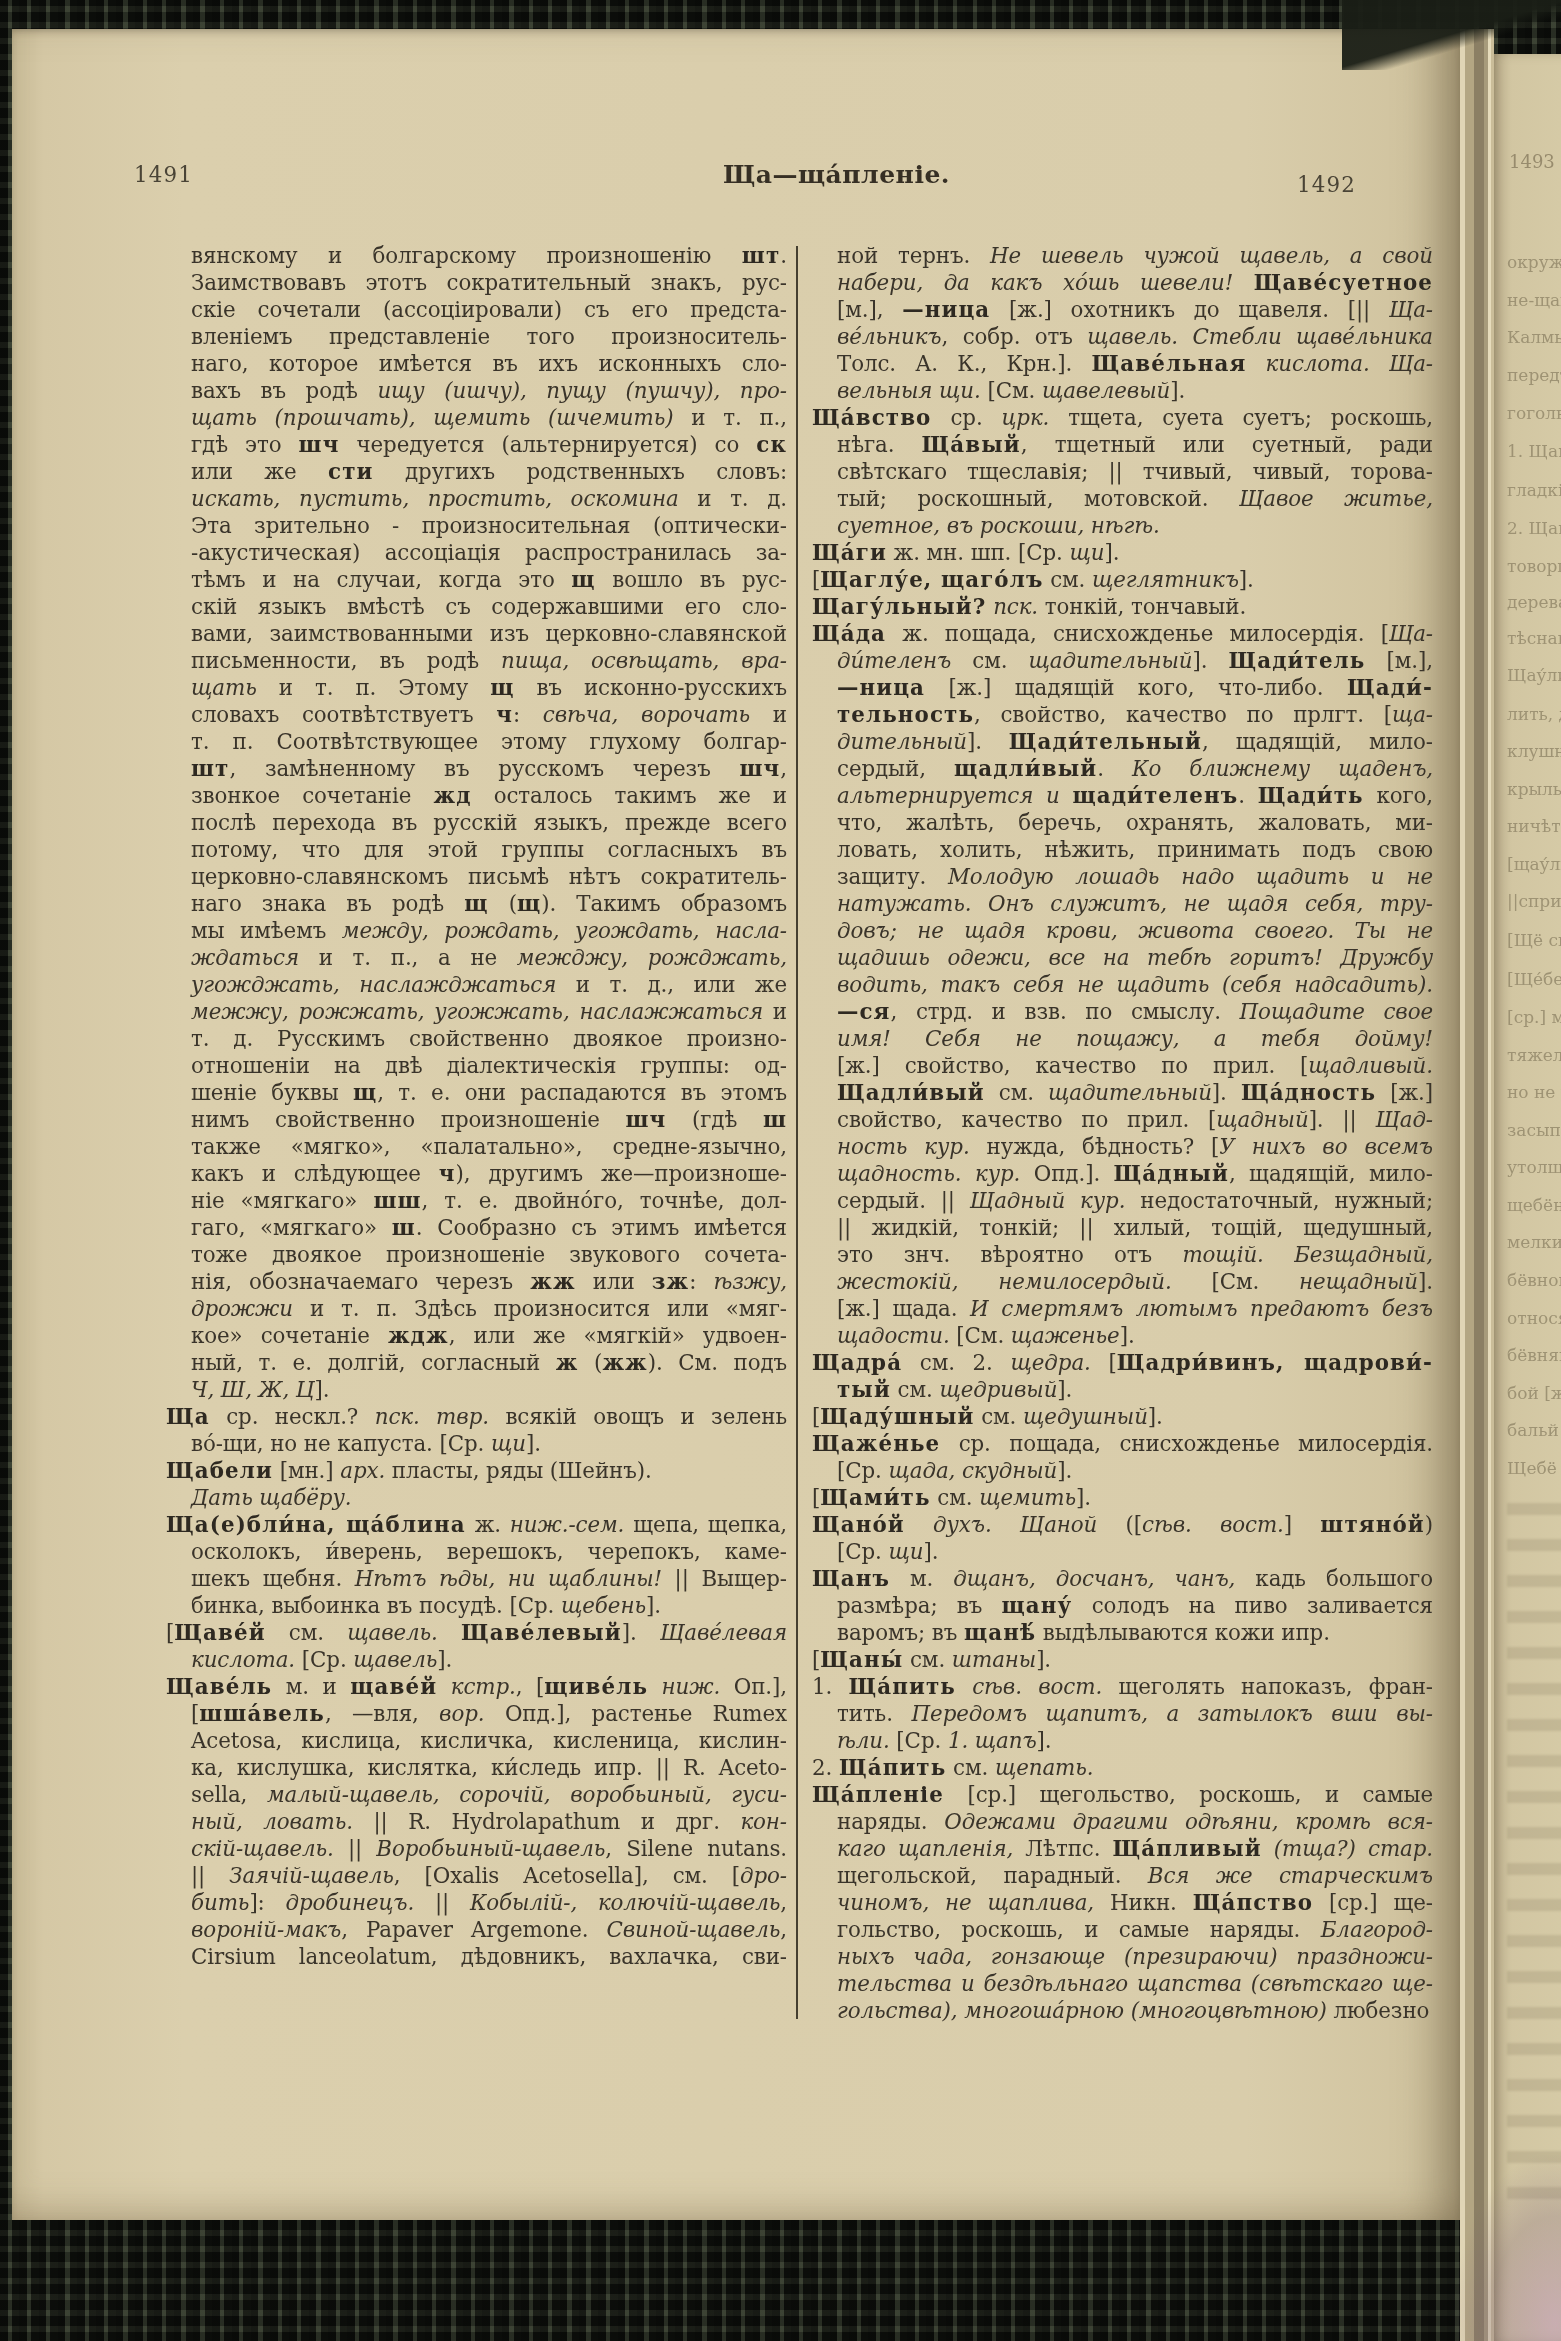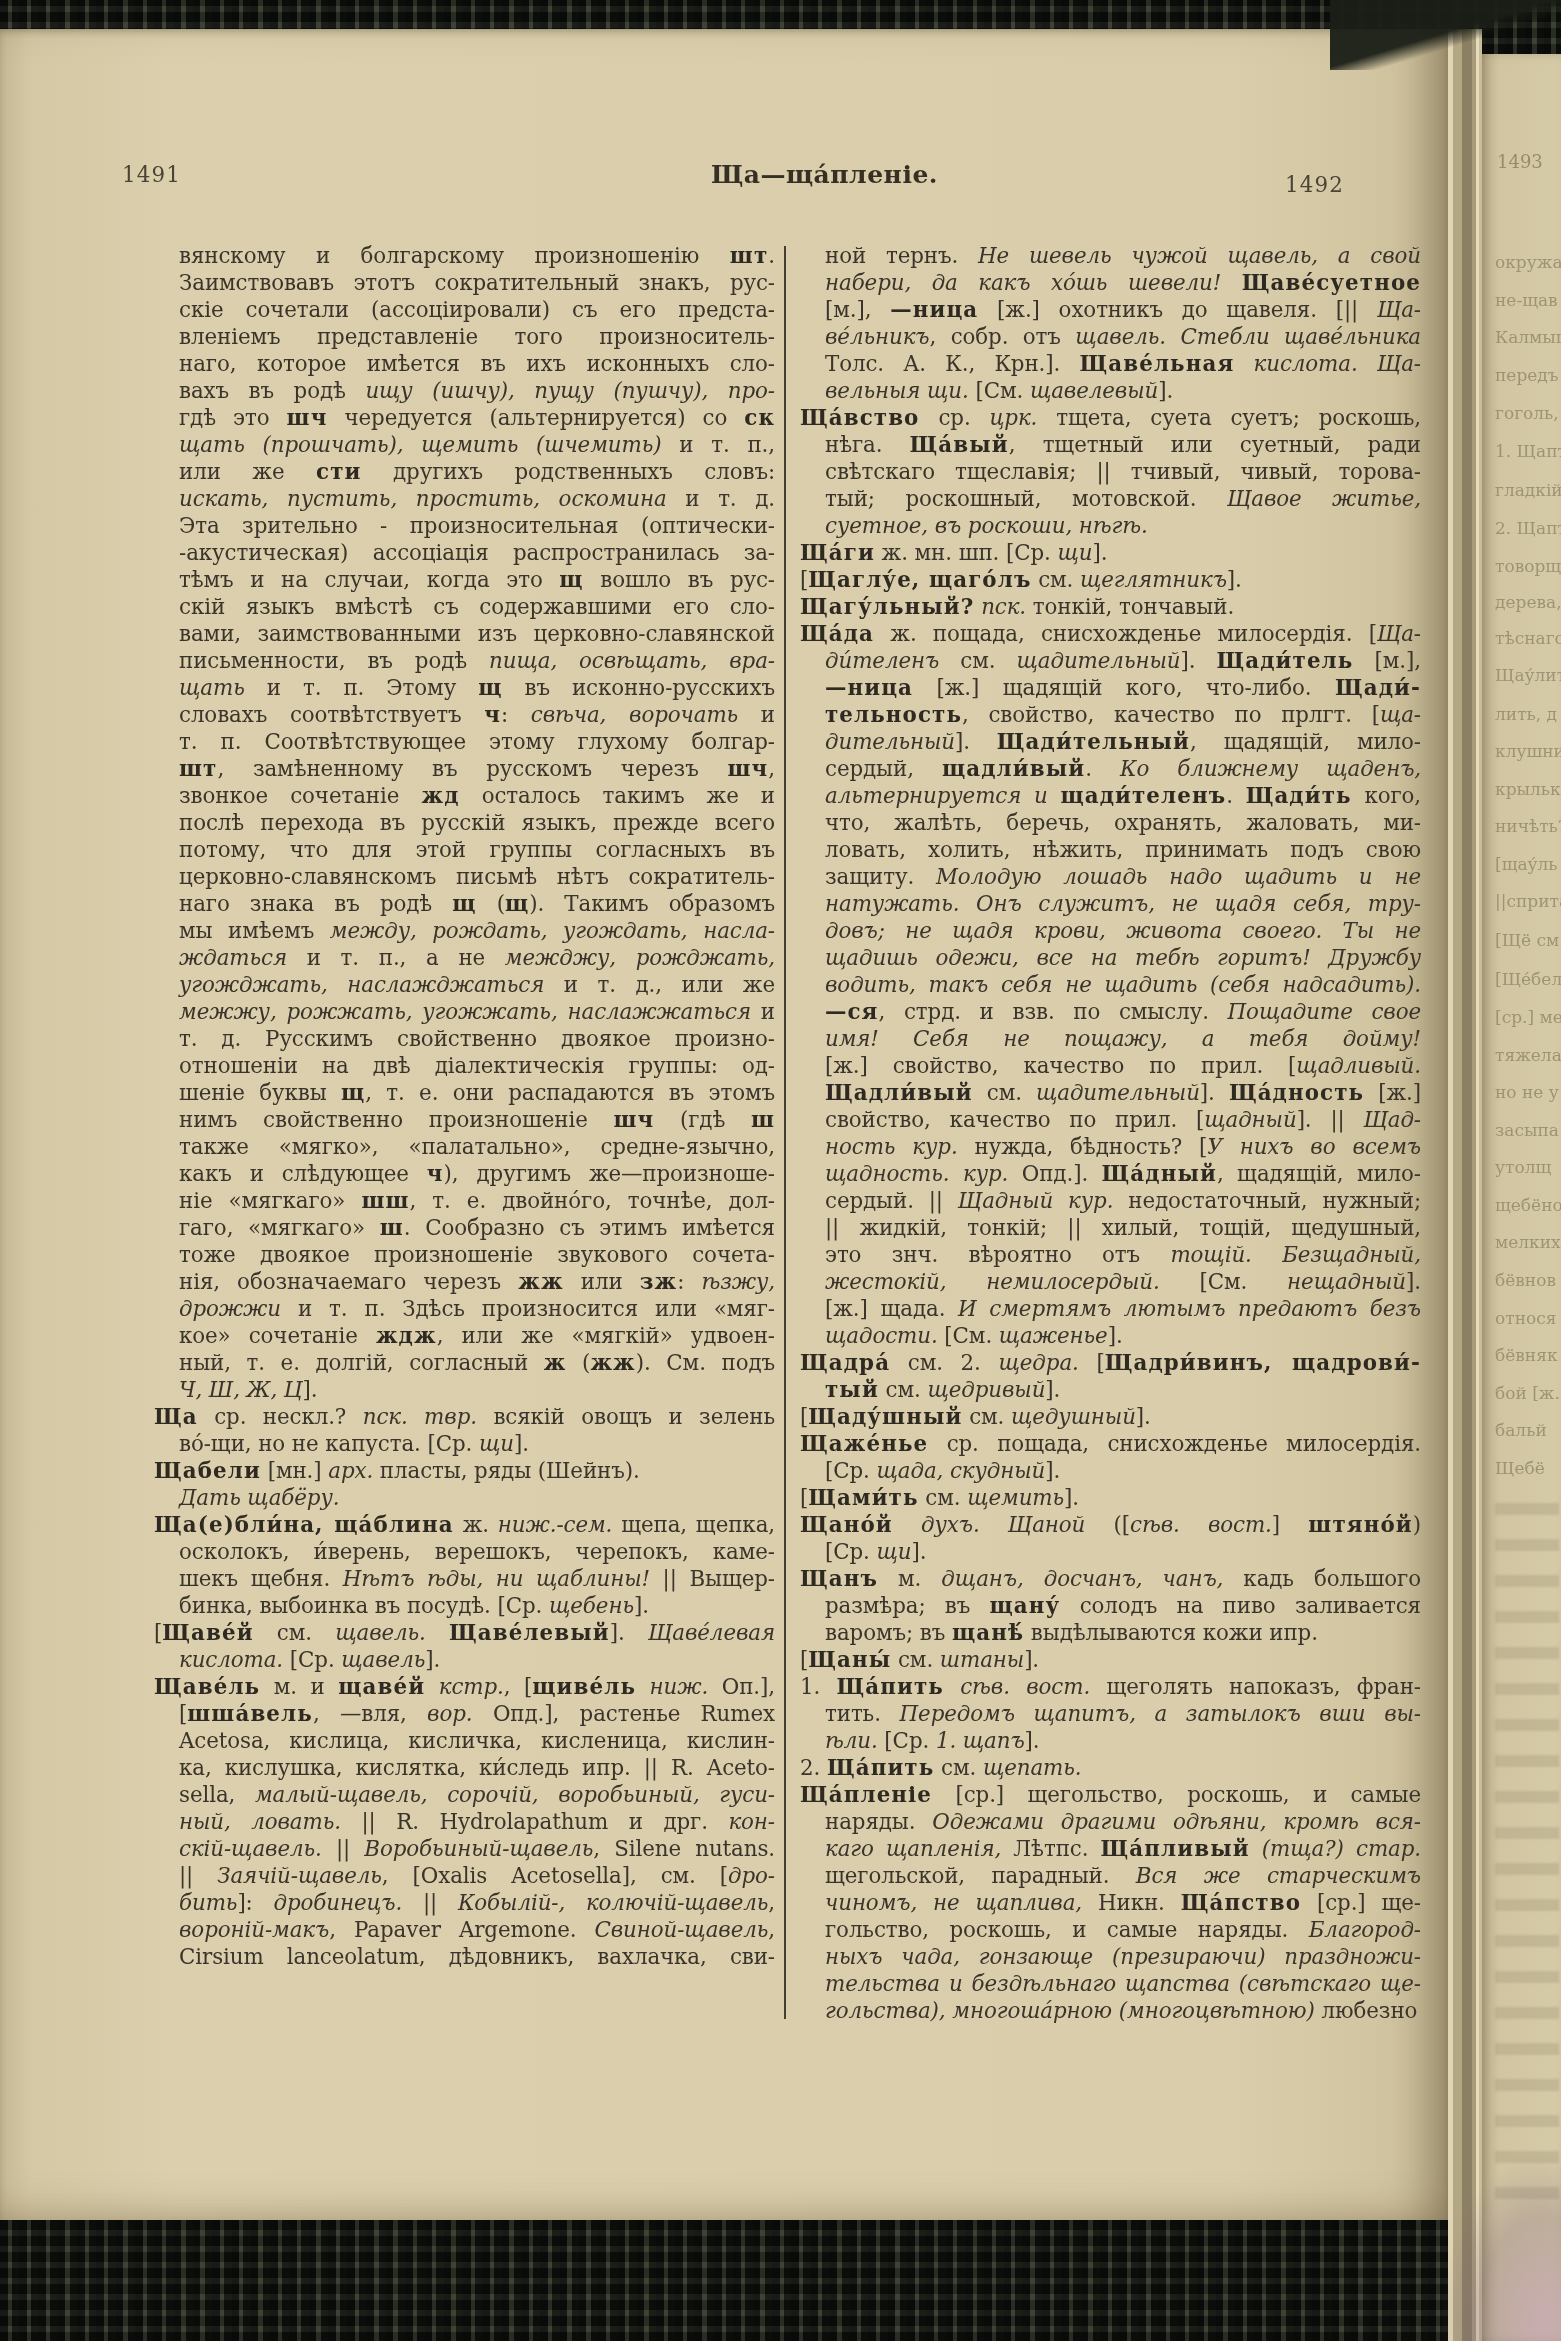--- a/index.html
+++ b/index.html
@@ -4,21 +4,21 @@
 <style>
   html,body{margin:0;padding:0;}
   body{
     width:1561px;height:2342px;position:relative;overflow:hidden;
     font-family:"DejaVu Serif", serif;
     background-color:#20241c;
     background-image:
       repeating-linear-gradient(90deg, rgba(0,0,0,.50) 0 7.5px, rgba(95,105,82,.28) 7.5px 11.8px, rgba(0,0,0,.42) 11.8px 19.3px),
       repeating-linear-gradient(0deg, rgba(0,0,0,.40) 0 9.7px, rgba(125,135,105,.16) 9.7px 16px);
   }
-  .scene{position:absolute;inset:0;}
+  .scene{position:absolute;inset:0;margin-left:12px;}
   
   .page-main{
     position:absolute;left:0;top:29px;width:1448px;height:2191px;
     background:linear-gradient(90deg,#c9bc98 0px,#d5c8a5 32px,#dbcfad 172px,#d9cdab 1233px,#d1c4a0 1394px,#c8bb96 1448px);
     box-shadow:inset -38px 0 48px -24px rgba(92,78,52,.55), inset 0 -24px 38px -19px rgba(120,100,70,.35), inset 0 4.3px 9.7px -4.3px rgba(40,35,25,.45);
   }
   .pageno{position:absolute;font-size:21.4px;color:#4a4436;letter-spacing:1.1px;}
   .pageno-left{left:122px;top:133px;}
   .pageno-right{left:1285px;top:143px;}
   .running-title{
@@ -79,22 +79,22 @@
     <div class="running-title">Ща—ща́пленіе.</div>
     <div class="pageno pageno-right">1492</div>
 
     <div class="col col-left" id="col-left">
         <div class="line">вянскому и болгарскому произношенію <span class="b">шт</span>.</div>
         <div class="line">Заимствовавъ этотъ сократительный знакъ, рус-</div>
         <div class="line">скіе сочетали (ассоціировали) съ его предста-</div>
         <div class="line">вленіемъ представленіе того произноситель-</div>
         <div class="line">наго, которое имѣется въ ихъ исконныхъ сло-</div>
         <div class="line">вахъ въ родѣ <span class="i">ищу (ишчу), пущу (пушчу), про-</span></div>
+        <div class="line"><span class="i">щать (прошчать), щемить (шчемить)</span> и т. п.,</div>
         <div class="line">гдѣ это <span class="b">шч</span> чередуется (альтернируется) со <span class="b">ск</span></div>
-        <div class="line"><span class="i">щать (прошчать), щемить (шчемить)</span> и т. п.,</div>
         <div class="line">или же <span class="b">сти</span> другихъ родственныхъ словъ:</div>
         <div class="line"><span class="i">искать, пустить, простить, оскомина</span> и т. д.</div>
         <div class="line">Эта зрительно - произносительная (оптически-</div>
         <div class="line">-акустическая) ассоціація распространилась за-</div>
         <div class="line">тѣмъ и на случаи, когда это <span class="b">щ</span> вошло въ рус-</div>
         <div class="line">скій языкъ вмѣстѣ съ содержавшими его сло-</div>
         <div class="line">вами, заимствованными изъ церковно-славянской</div>
         <div class="line">письменности, въ родѣ <span class="i">пища, освѣщать, вра-</span></div>
         <div class="line"><span class="i">щать</span> и т. п. Этому <span class="b">щ</span> въ исконно-русскихъ</div>
         <div class="line">словахъ соотвѣтствуетъ <span class="b">ч</span>: <span class="i">свѣча, ворочать</span> и</div>

